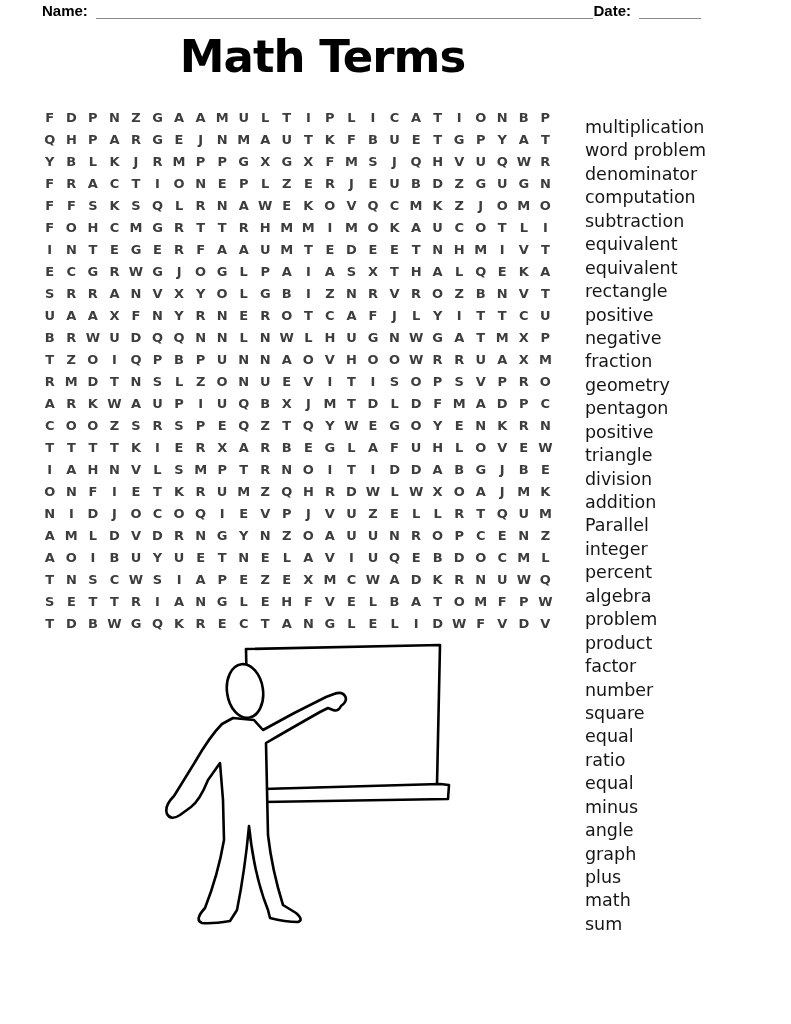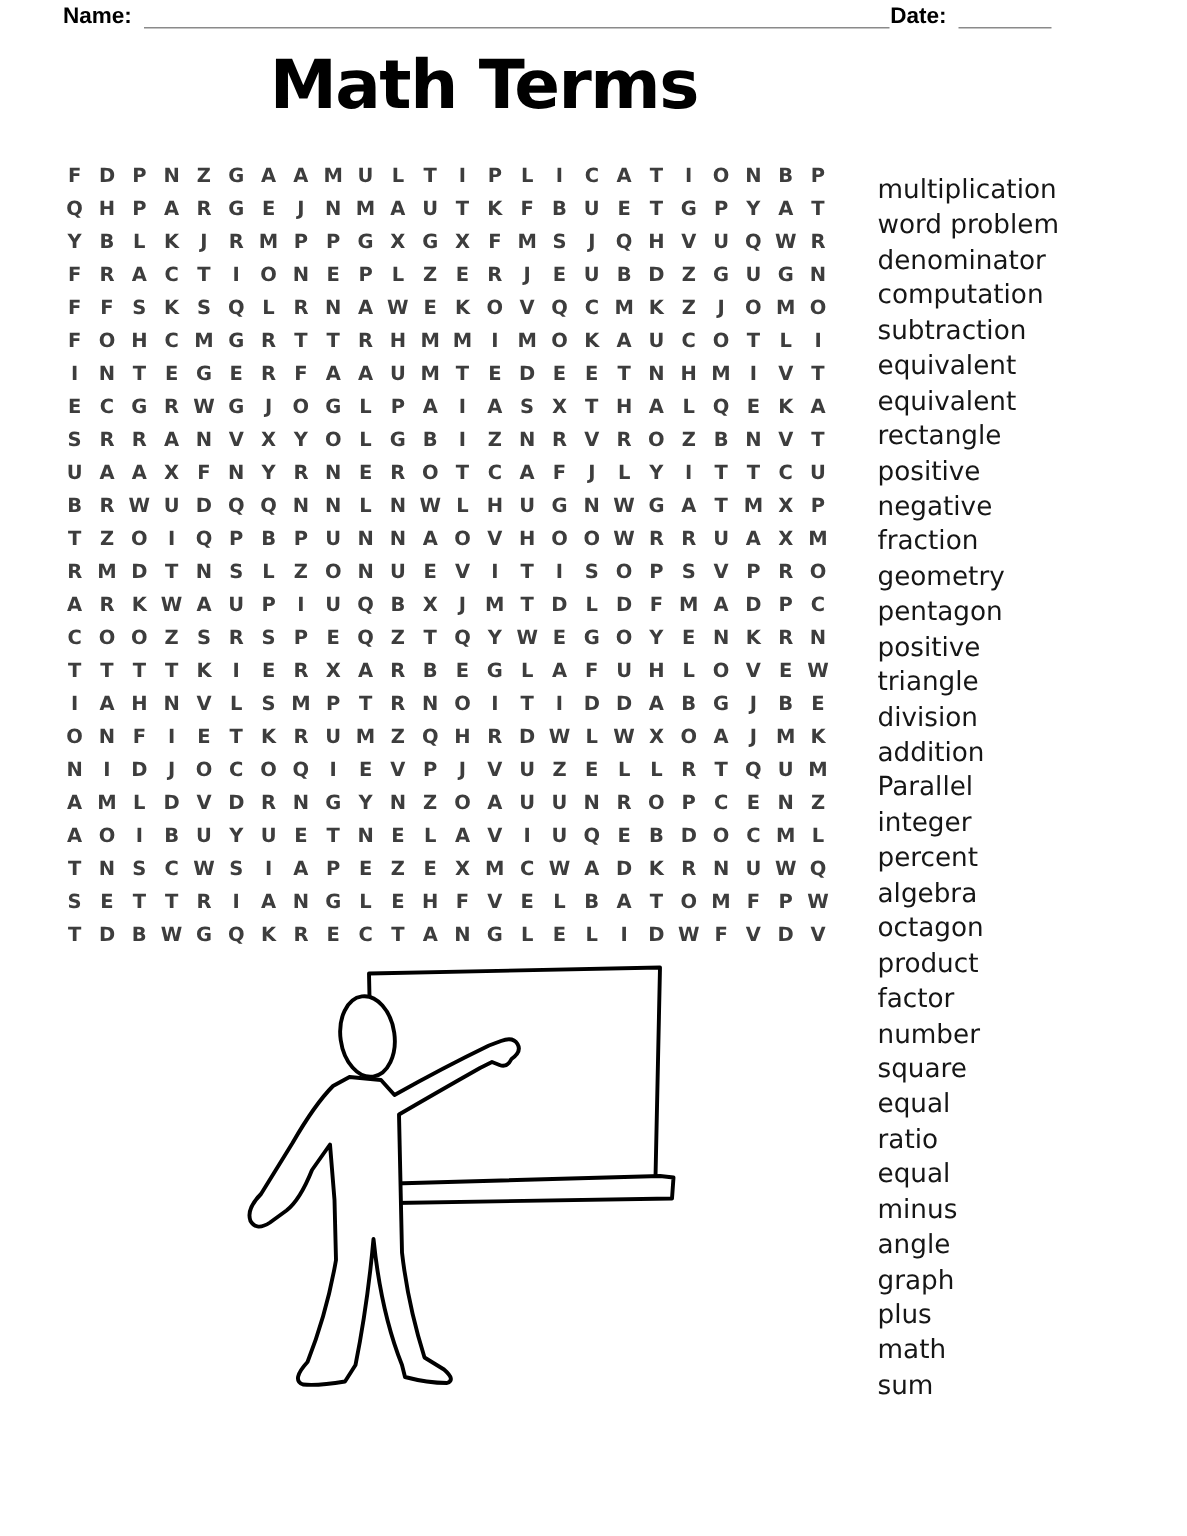--- a/index.html
+++ b/index.html
@@ -695,21 +695,21 @@
       <div class="word-item">geometry</div>
       <div class="word-item">pentagon</div>
       <div class="word-item">positive</div>
       <div class="word-item">triangle</div>
       <div class="word-item">division</div>
       <div class="word-item">addition</div>
       <div class="word-item">Parallel</div>
       <div class="word-item">integer</div>
       <div class="word-item">percent</div>
       <div class="word-item">algebra</div>
-      <div class="word-item">octagon</div>
+      <div class="word-item">problem</div>
       <div class="word-item">product</div>
       <div class="word-item">factor</div>
       <div class="word-item">number</div>
       <div class="word-item">square</div>
       <div class="word-item">equal</div>
       <div class="word-item">ratio</div>
       <div class="word-item">equal</div>
       <div class="word-item">minus</div>
       <div class="word-item">angle</div>
       <div class="word-item">graph</div>

